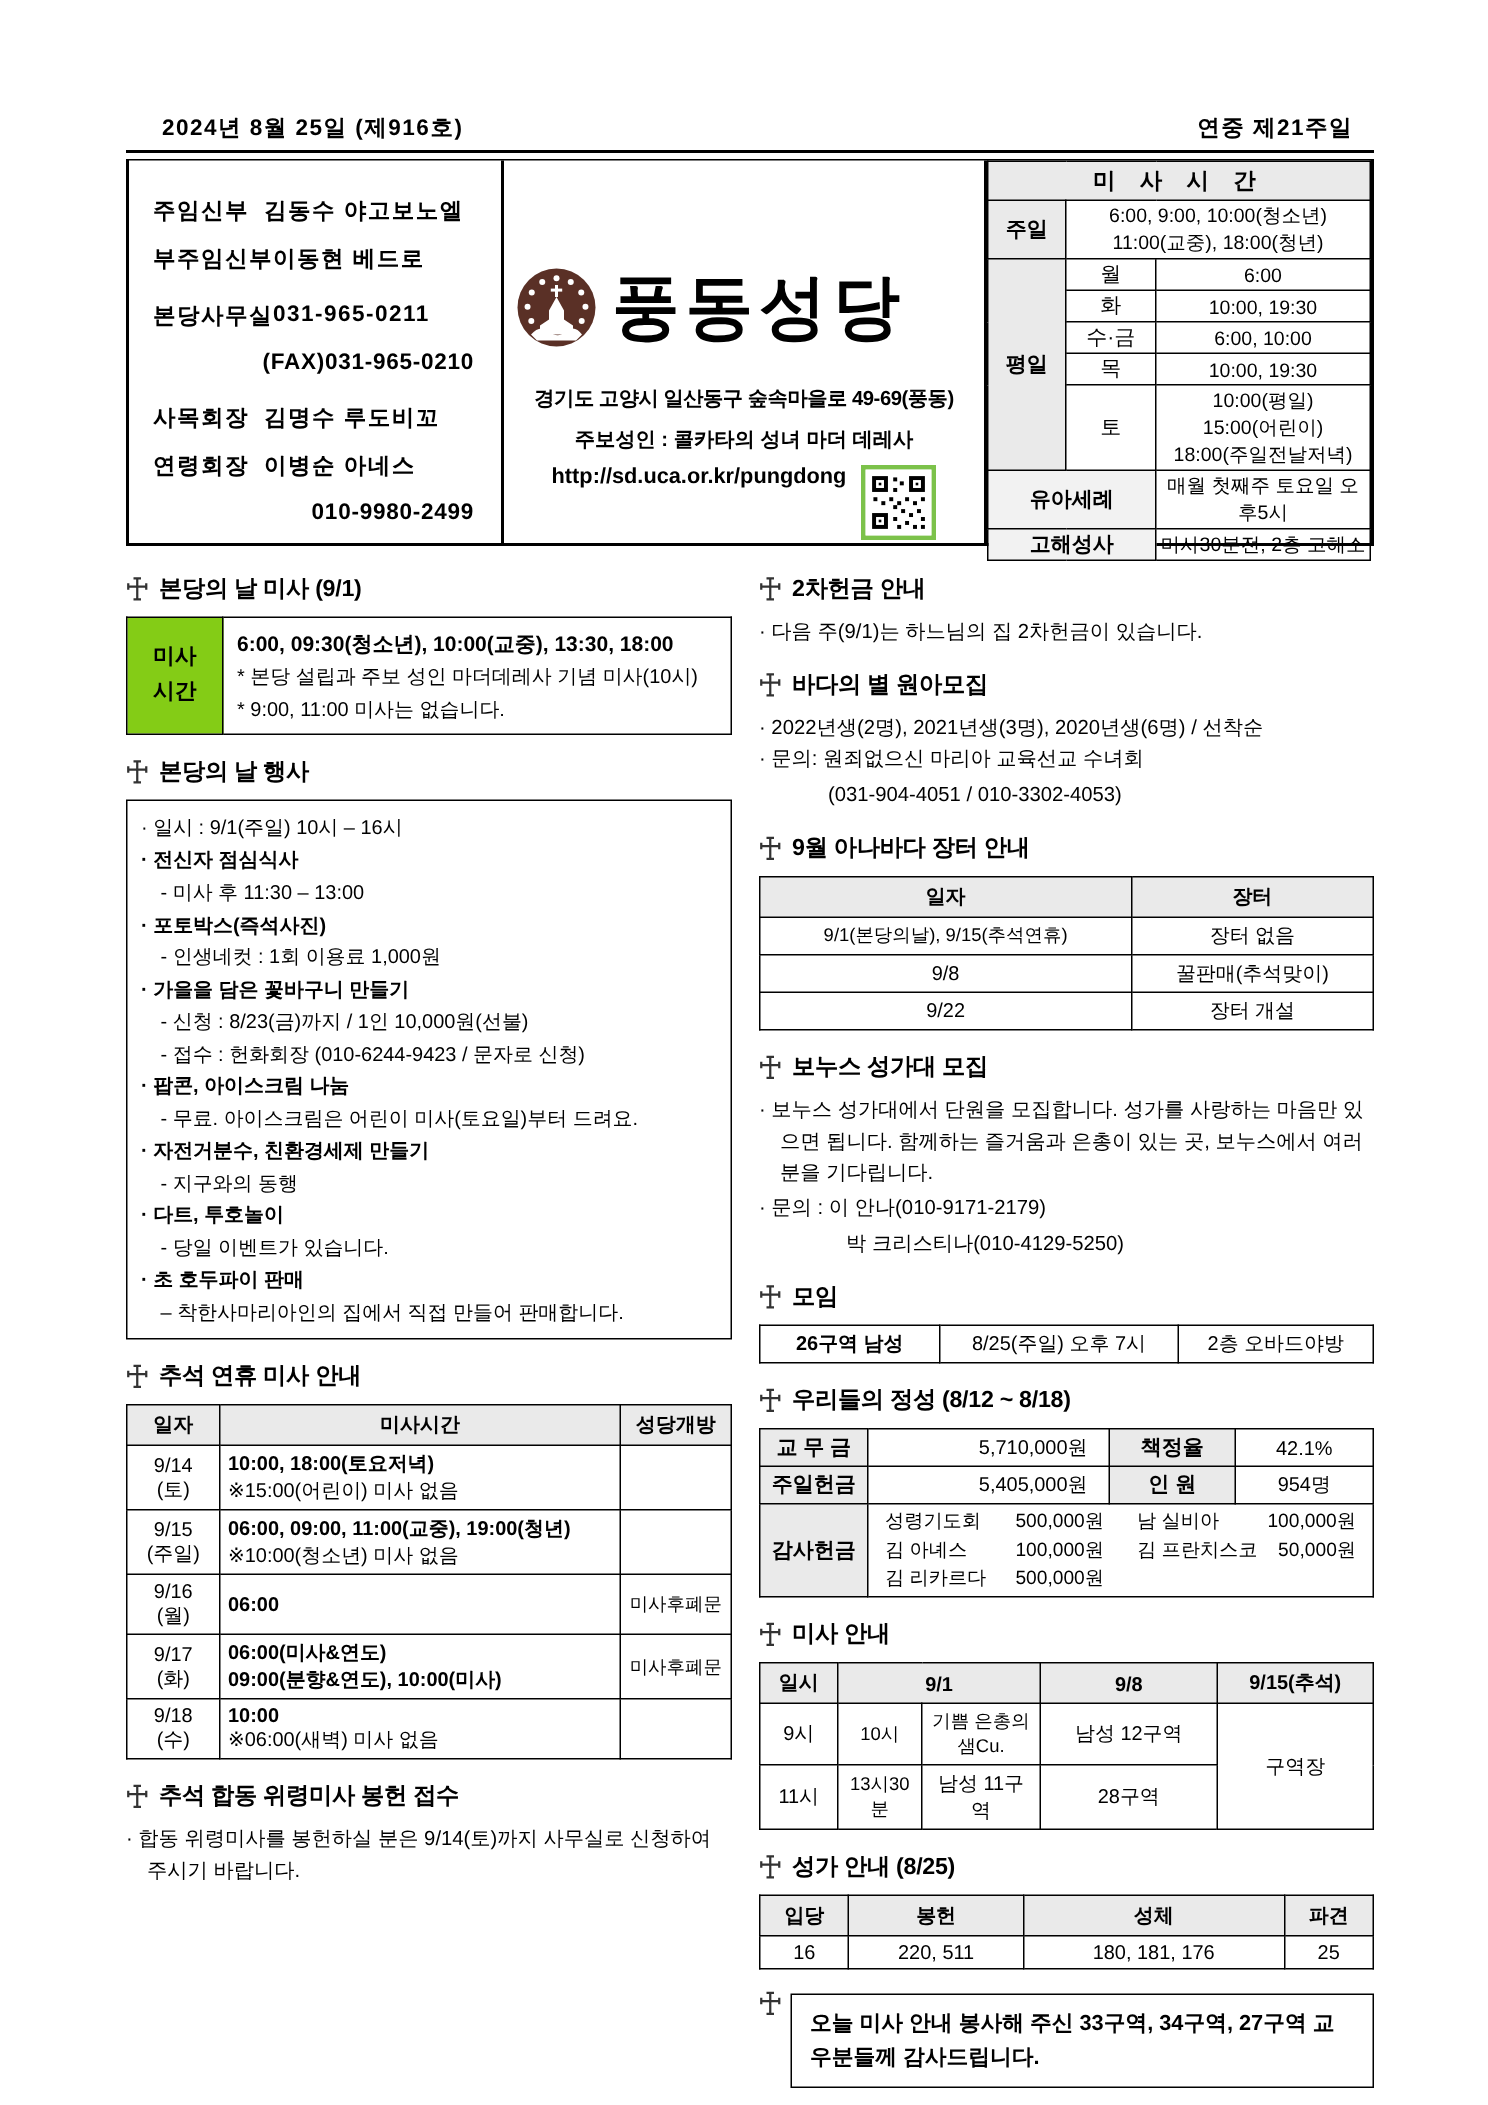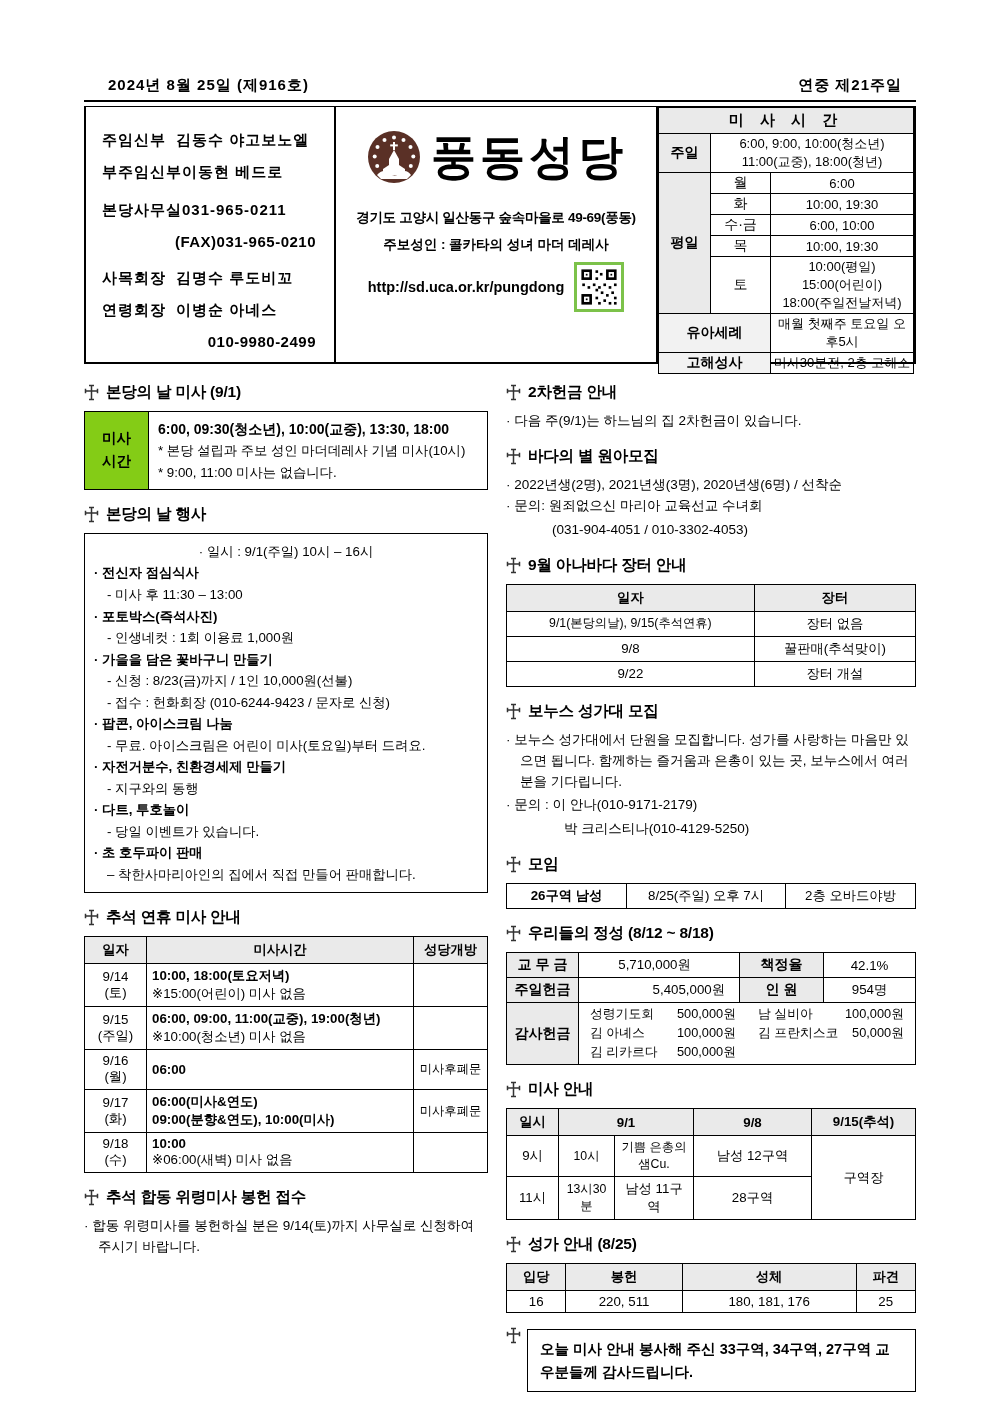--- a/index.html
+++ b/index.html
@@ -16,25 +16,25 @@
   .info { display:flex; border:2px solid #000; border-top:1.5px solid #000; margin-top:4px; height:258px; }
   .contact { width:250px; border-right:2px solid #000; padding:24px 8px 0 16px;
     font-size:15px; font-weight:700; }
   .c-row { display:flex; margin-bottom:13px; letter-spacing:1px; white-space:nowrap; }
   .c-row.right { justify-content:flex-end; padding-right:10px; letter-spacing:.5px; }
   .c-row.mt { margin-top:19px; }
   .c-label { min-width:74px; }
 
   .center { width:322px; border-right:2px solid #000; padding:20px 6px 0;
     text-align:center; }
-  .brand { display:flex; align-items:center; justify-content:center; gap:8px; }
+  .brand { display:flex; align-items:center; justify-content:flex-start; gap:8px;margin-top:48px; }
   .church-name { font-size:45px; font-weight:900; letter-spacing:4px; transform:scaleY(1.05); }
   .addr { margin-top:22px; font-size:13.5px; font-weight:700; letter-spacing:-.3px; }
   .patron { margin-top:9px; font-size:13.5px; font-weight:600; }
-  .urlrow { margin-top:8px; display:flex; align-items:center; justify-content:center; gap:10px; }
+  .urlrow { margin-top:8px; display:flex; align-items:flex-start; justify-content:center; gap:10px; }
   .url { font-size:14.5px; font-weight:700; }
   .qr { border:3px solid #7cc24a; background:#fff; }
 
   
   .mass { flex:1; }
   table { border-collapse:collapse; }
   .mass table { width:100%; height:100%; font-size:13px; }
   .mass td, .mass th { border:1px solid #000; text-align:center; vertical-align:middle; padding:1px 2px; }
   .mass th { background:#eaeaea; font-size:15px; font-weight:700; letter-spacing:6px; padding:3px 0; }
   .g { background:#eaeaea; font-weight:700; font-size:14px; }
@@ -46,21 +46,21 @@
   .col-l { width:404px; }
   .col-r { width:410px; }
 
   .sec-title { display:flex; align-items:center; gap:7px; font-size:15.5px; font-weight:800;
     margin:14px 0 8px; letter-spacing:-.2px; }
   .sec-title:first-child { margin-top:4px; }
   .cross { flex:0 0 auto; }
 
   .box { border:1.5px solid #000; padding:7px 9px; font-size:13.3px; line-height:1.62; }
   .li-dot { font-weight:700; padding-left:14px; text-indent:-14px; }
-  .li-dot.plain { font-weight:400;text-align:center; }
+  .li-dot.plain { font-weight:400; }
   .li-dash { padding-left:26px; text-indent:-13px; }
 
   .tbl { width:100%; border:1.5px solid #000; font-size:13.3px; }
   .tbl td, .tbl th { border:1px solid #000; padding:3px 5px; vertical-align:middle; }
   .tbl th { background:#eaeaea; font-weight:700; text-align:center; padding:4px 2px; }
   .tc { text-align:center; }
   .tb { font-weight:700; }
   .small { font-size:12.3px; }
 
   .s1-label { width:64px; background:#84cc16; font-weight:700; font-size:14.5px;
@@ -460,21 +460,21 @@
             <g stroke="#333" stroke-width="1.5" fill="none">
               <path d="M7.5 1.5 v14 M1.5 7 h12 M5 1.5 h5 M5 15.5 h5 M1.5 4.8 v4.4 M13.5 4.8 v4.4"></path>
             </g>
           </svg>
         <span>우리들의 정성 (8/12 ~ 8/18)</span>
       </div>
       <table class="tbl">
         <tbody>
             <tr>
           <td class="g tc" style="width:72px">교 무 금</td>
-          <td style="text-align:center;padding-right:14px">5,710,000원</td>
+          <td style="text-align:right;padding-right:14px">5,710,000원</td>
           <td class="g tc" style="width:84px">책정율</td>
           <td class="tc" style="width:92px">42.1%</td>
         </tr>
         <tr>
           <td class="g tc">주일헌금</td>
           <td style="text-align:right;padding-right:14px">5,405,000원</td>
           <td class="g tc">인  원</td>
           <td class="tc">954명</td>
         </tr>
         <tr>

